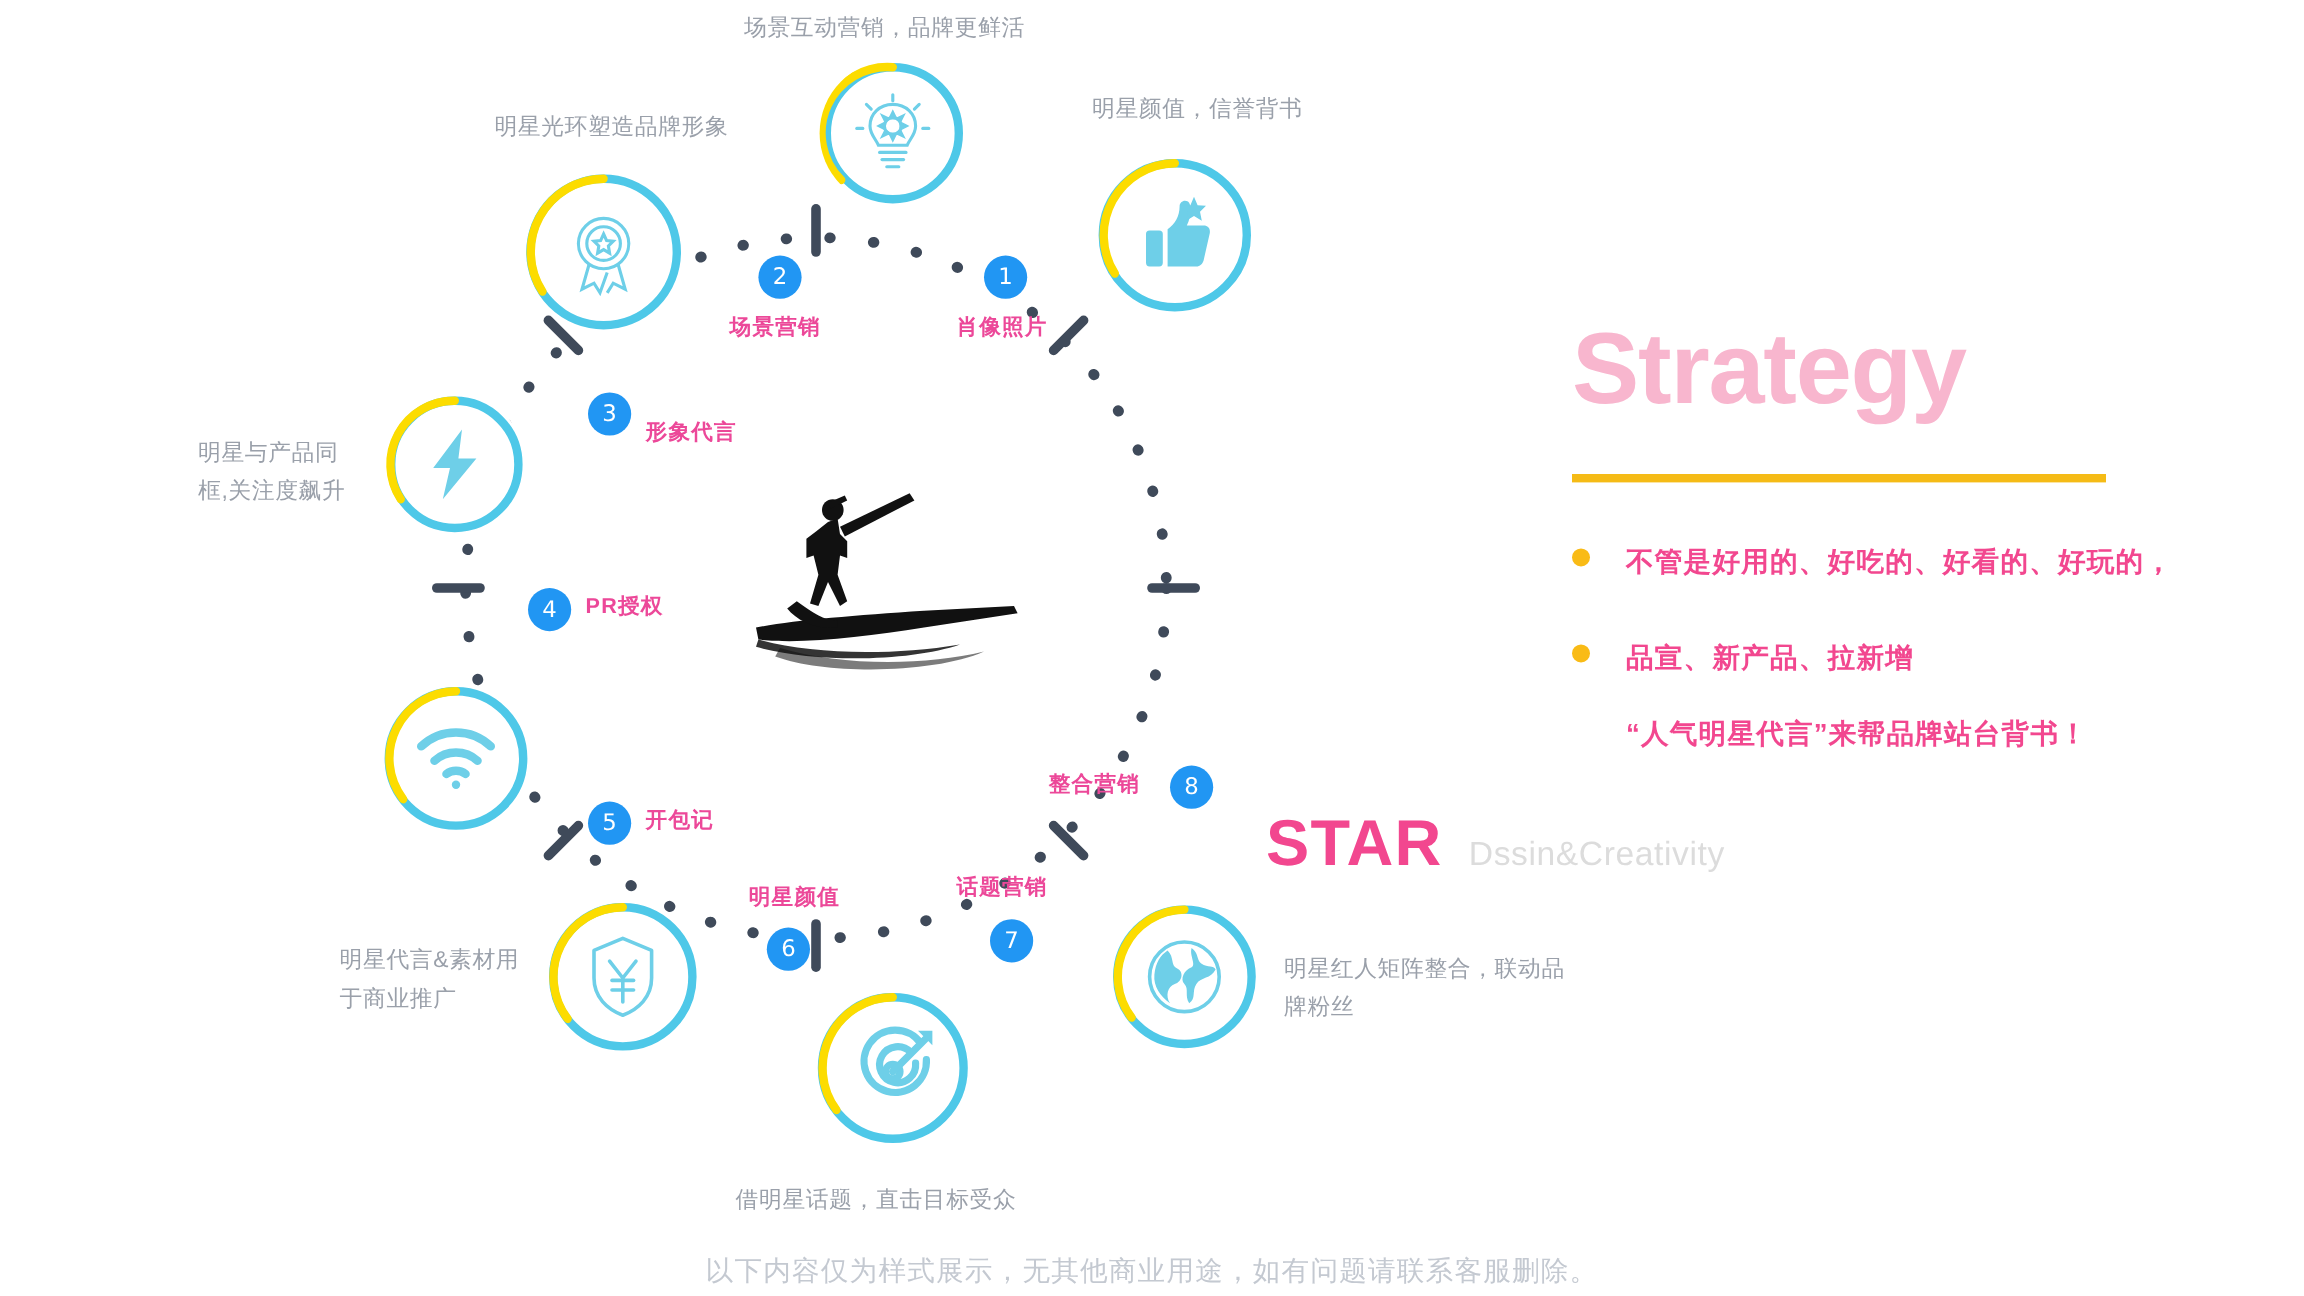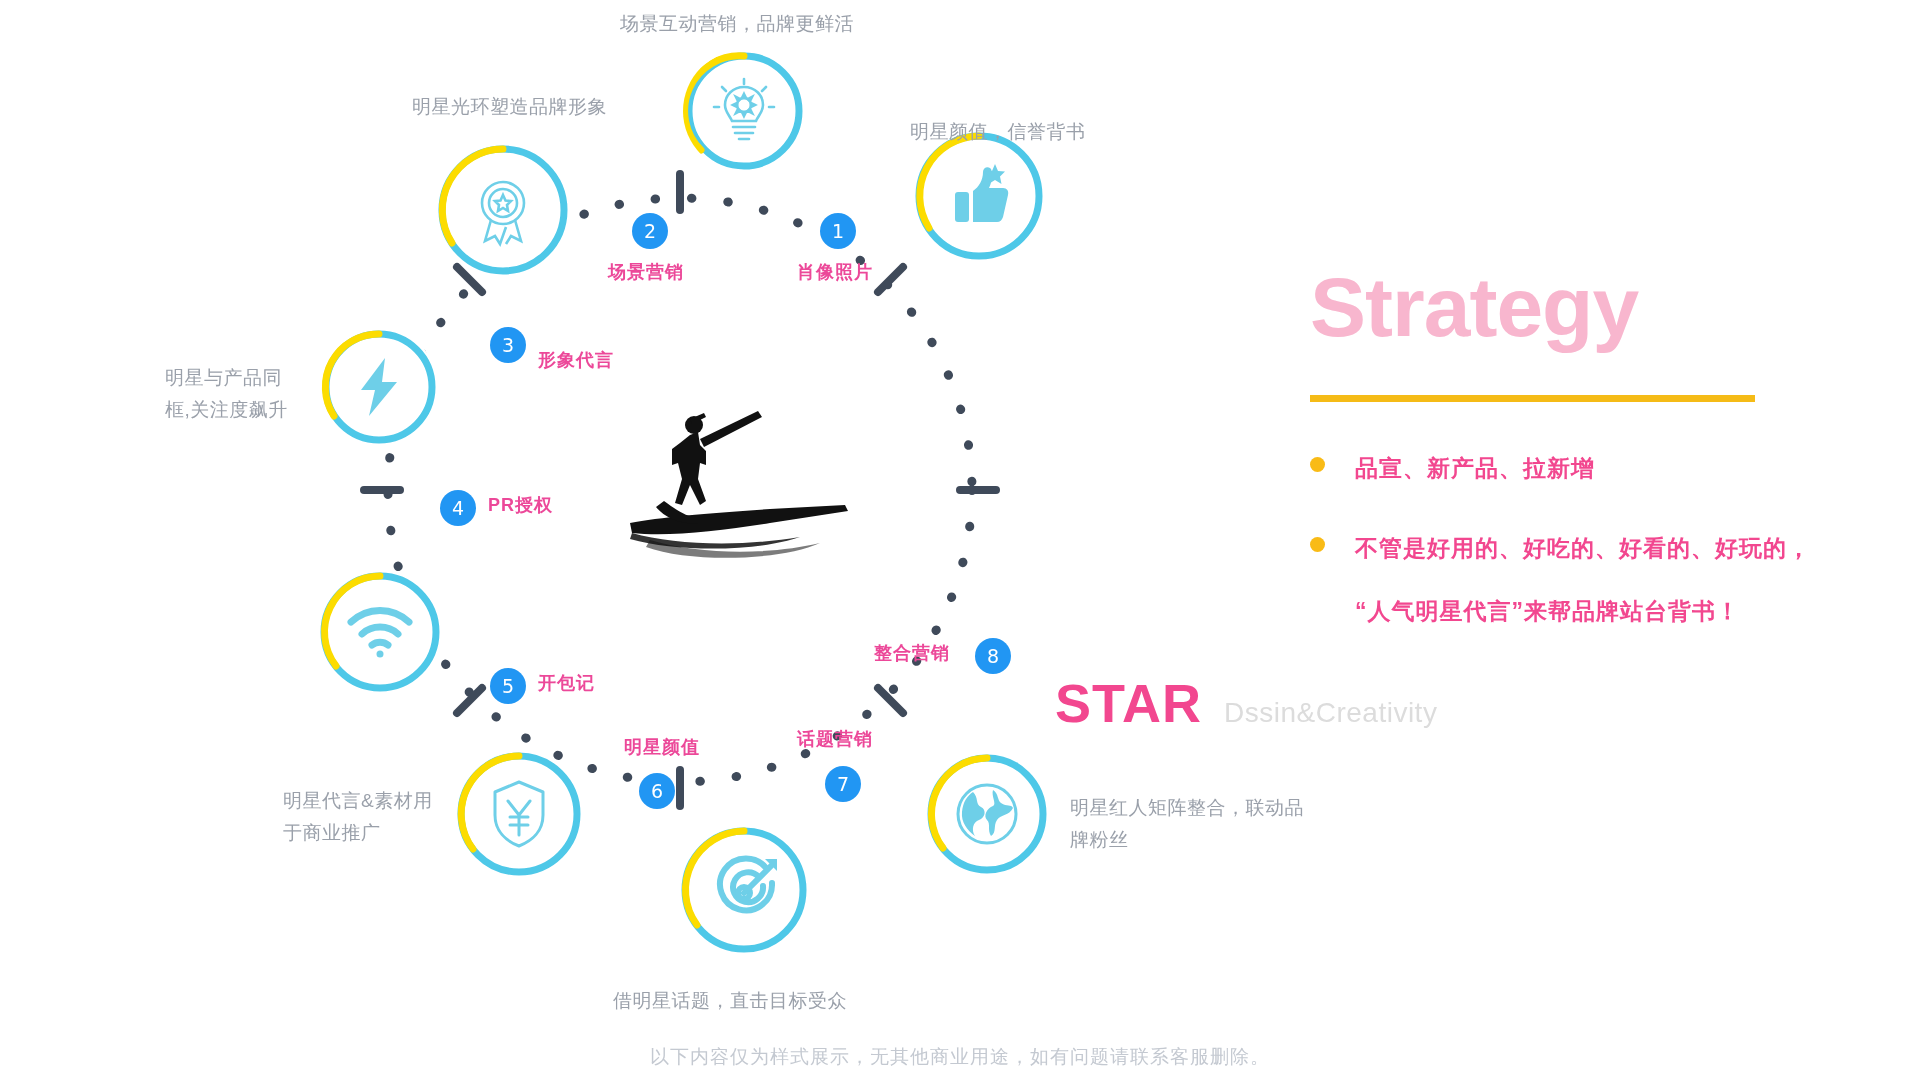--- a/index.html
+++ b/index.html
@@ -63,21 +63,21 @@
   }
 
   
   #logo{position:absolute;left:1055px;top:672px;display:flex;align-items:baseline;}
   #logo .star{font-size:54px;font-weight:bold;color:#f2478f;letter-spacing:1px;}
   #logo .tag{font-size:28px;color:#dcdcdc;margin-left:22px;letter-spacing:.5px;}
 
   
   #footer{
     position:absolute;left:0;top:1044px;width:1920px;text-align:center;
-    color:#c4c9d1;font-size:19px;letter-spacing:1px;
+    color:#c4c9d1;font-size:23px;letter-spacing:1px;
   }
 
   
   #gondola{position:absolute;left:620px;top:405px;width:250px;height:180px;}
 </style>
 </head>
 <body>
 
 <div id="stage">
 
@@ -273,47 +273,47 @@
 
   <div class="step" style="left:975px;top:638px;">
     <span>8</span>
   </div>
   <div class="steplabel" style="left:874px;top:641px;font-family:Liberation Serif, serif;">整合营销</div>
 
   <div class="abs desc" style="left:620px;top:8px;">场景互动营销，品牌更鲜活</div>
 
   <div class="abs desc" style="left:412px;top:91px;">明星光环塑造品牌形象</div>
 
-  <div class="abs desc" style="left:910px;top:76px;margin-top:40px;">明星颜值，信誉背书</div>
+  <div class="abs desc" style="left:910px;top:76px;">明星颜值，信誉背书</div>
 
   <div class="abs desc" style="left:165px;top:362px;">明星与产品同
 框,关注度飙升</div>
 
 
   <div class="abs desc" style="left:283px;top:785px;">明星代言&amp;素材用
 于商业推广</div>
 
   <div class="abs desc" style="left:613px;top:985px;">借明星话题，直击目标受众</div>
 
   <div class="abs desc" style="left:1070px;top:792px;">明星红人矩阵整合，联动品
 牌粉丝</div>
 
   <div id="panel">
     <div id="strategy">Strategy</div>
     <div id="rule"></div>
 
     <div class="bullets">
+      <div class="bullet">
+        <span class="dot"></span>
+        <span class="btxt">不管是好用的、好吃的、好看的、好玩的，</span>
+      </div>
       <div class="bullet">
         <span class="dot"></span>
         <span class="btxt">品宣、新产品、拉新增</span>
       </div>
-      <div class="bullet">
-        <span class="dot"></span>
-        <span class="btxt">不管是好用的、好吃的、好看的、好玩的，</span>
-      </div>
       <div class="subline">“人气明星代言”来帮品牌站台背书！</div>
     </div>
   </div>
 
   <div id="logo">
     <span class="star">STAR</span>
     <span class="tag">Dssin&amp;Creativity</span>
   </div>
 
   <div id="footer">以下内容仅为样式展示，无其他商业用途，如有问题请联系客服删除。</div>

